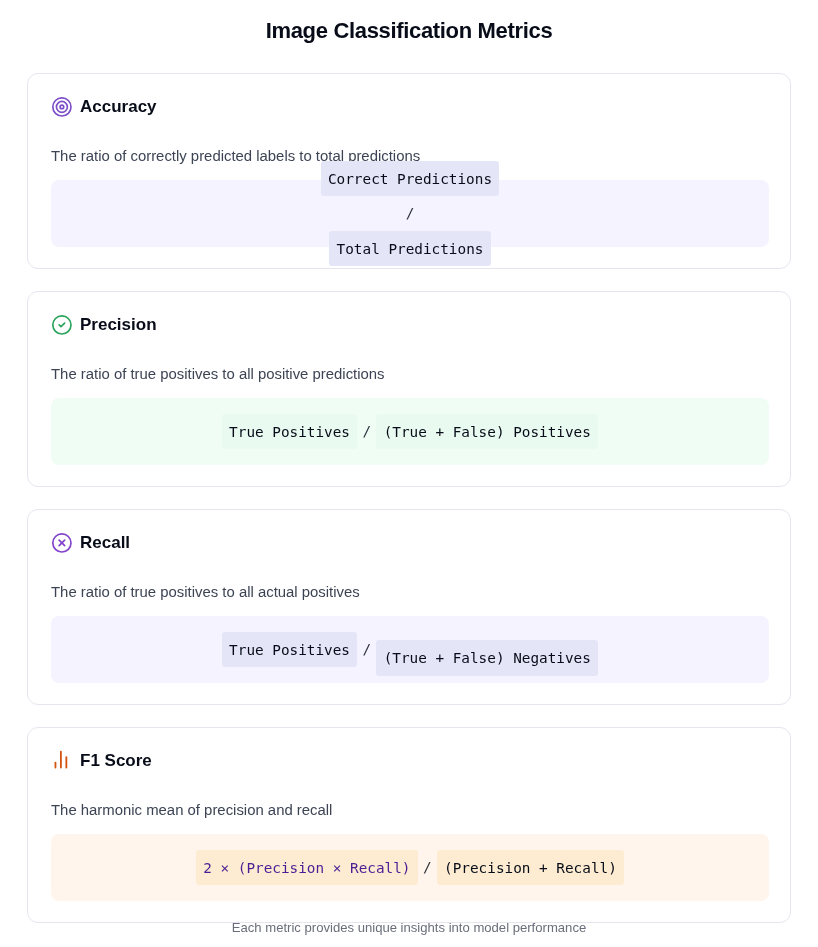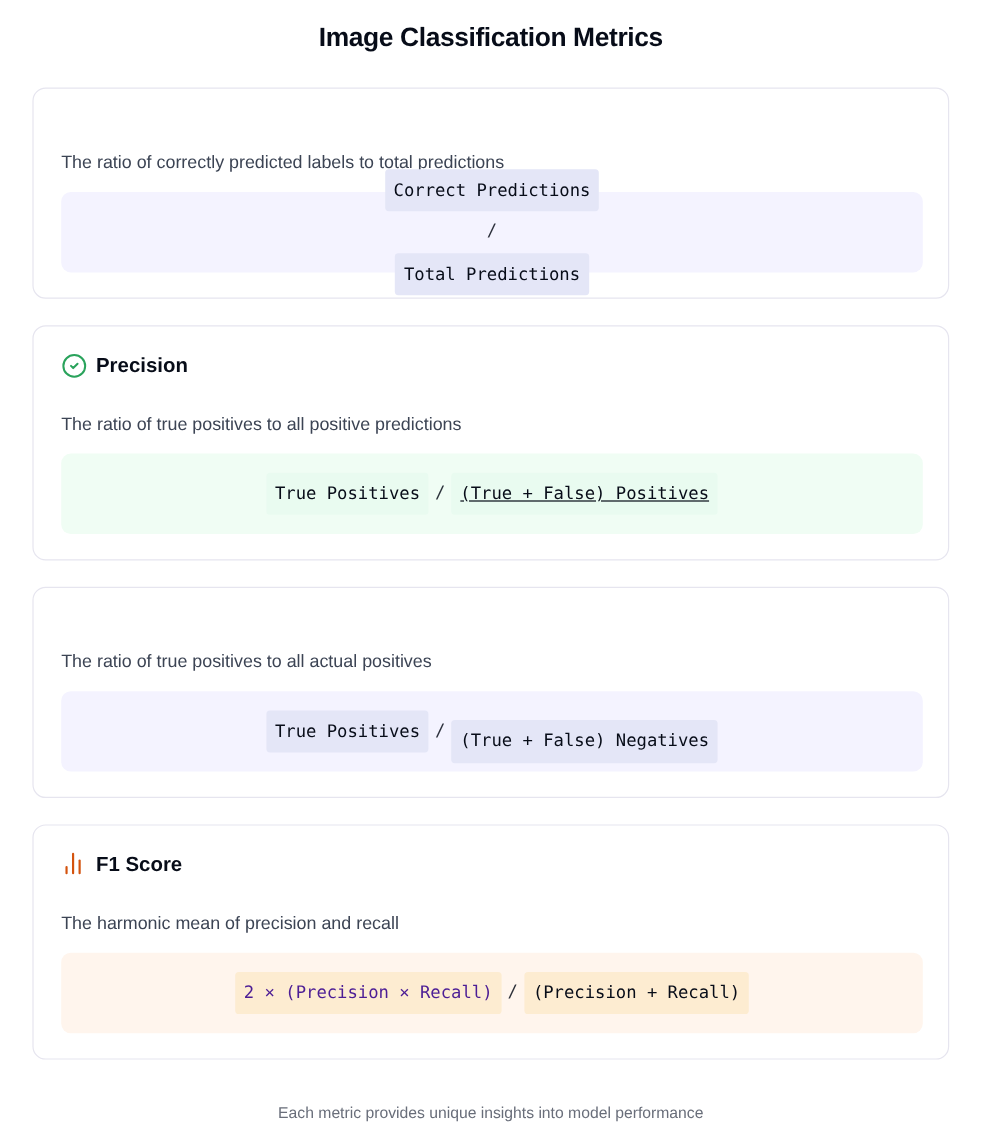--- a/index.html
+++ b/index.html
@@ -69,20 +69,30 @@
 </style>
 </head>
 <body>
 
 <div class="page">
   <h1 class="page-title">Image Classification Metrics</h1>
 
   <div class="cards">
 
     <div class="card">
+      <div class="card-head">
+        <span class="card-icon" style="color: rgb(126, 79, 201);">
+            <svg viewBox="0 0 24 24" fill="none" stroke="currentColor" stroke-width="1.85" stroke-linecap="round" stroke-linejoin="round">
+              <circle cx="12" cy="12" r="10"></circle>
+              <circle cx="12" cy="12" r="6"></circle>
+              <circle cx="12" cy="12" r="2"></circle>
+            </svg>
+          </span>
+        <span class="card-title">Accuracy</span>
+      </div>
       <div class="card-desc">The ratio of correctly predicted labels to total predictions</div>
       <div class="formula" style="background: rgb(244, 243, 255); flex-direction: column;">
         <span class="chip" style="background: rgb(228, 230, 247); color: rgb(7, 12, 24);">Correct Predictions</span>
         <span class="slash" style="color: rgb(7, 12, 24);">/</span>
         <span class="chip" style="background: rgb(228, 230, 247); color: rgb(7, 12, 24);">Total Predictions</span>
       </div>
     </div>
 
     <div class="card">
       <div class="card-head">
@@ -91,25 +101,35 @@
               <circle cx="12" cy="12" r="10"></circle>
               <path d="m9 12 2 2 4-4"></path>
             </svg>
           </span>
         <span class="card-title">Precision</span>
       </div>
       <div class="card-desc">The ratio of true positives to all positive predictions</div>
       <div class="formula" style="background: rgb(240, 253, 244);">
         <span class="chip" style="background: rgb(233, 251, 240); color: rgb(7, 12, 24);">True Positives</span>
         <span class="slash" style="color: rgb(7, 12, 24);">/</span>
-        <span class="chip" style="background: rgb(233, 251, 240); color: rgb(7, 12, 24); text-decoration: underline;">(True + False) Positives</span>
+        <span class="chip" style="background: rgb(233, 251, 240); color: rgb(7, 12, 24);">(True + False) Positives</span>
       </div>
     </div>
 
     <div class="card">
+      <div class="card-head">
+        <span class="card-icon" style="color: rgb(130, 67, 203);">
+            <svg viewBox="0 0 24 24" fill="none" stroke="currentColor" stroke-width="1.85" stroke-linecap="round" stroke-linejoin="round">
+              <circle cx="12" cy="12" r="10"></circle>
+              <path d="m15 9-6 6"></path>
+              <path d="m9 9 6 6"></path>
+            </svg>
+          </span>
+        <span class="card-title">Recall</span>
+      </div>
       <div class="card-desc">The ratio of true positives to all actual positives</div>
       <div class="formula" style="background: rgb(244, 243, 255);">
         <span class="chip" style="background: rgb(228, 230, 247); color: rgb(7, 12, 24);">True Positives</span>
         <span class="slash" style="color: rgb(7, 12, 24);">/</span>
         <span class="chip" style="background: rgb(228, 230, 247); color: rgb(7, 12, 24); margin-top: 17px;">(True + False) Negatives</span>
       </div>
     </div>
 
     <div class="card">
       <div class="card-head">

